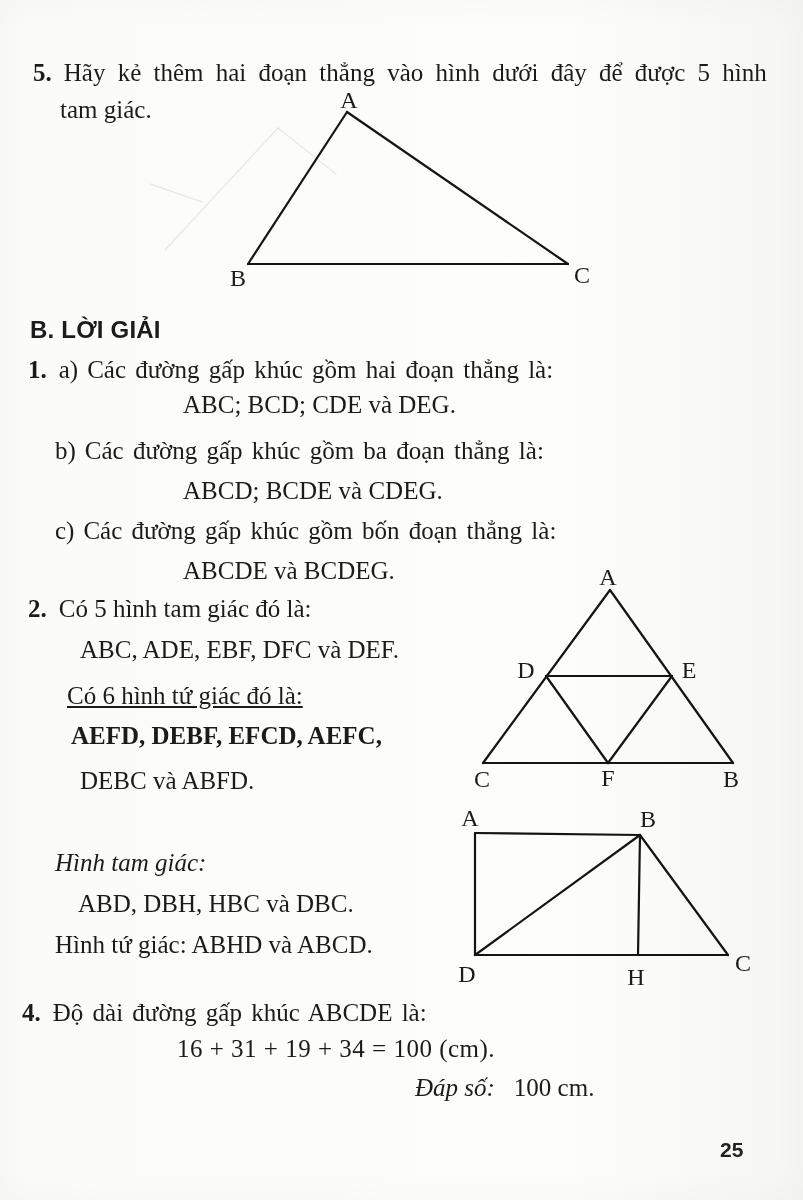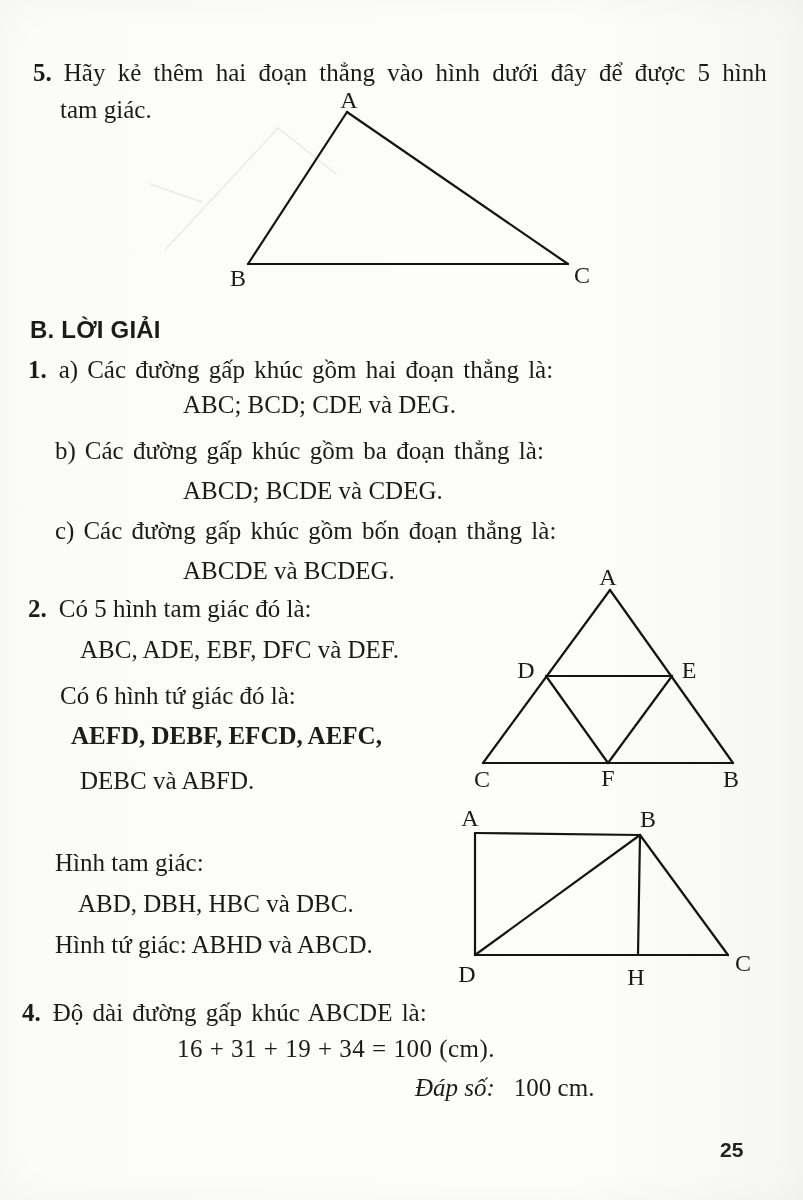--- a/index.html
+++ b/index.html
@@ -64,40 +64,40 @@
   <div class="line" style="left:183px; top:391px;">ABC; BCD; CDE và DEG.</div>
 
   <div class="line wsp" style="left:55px; top:437px;"><span class="plabel">b)</span><span>Các đường gấp khúc gồm ba đoạn thẳng là:</span></div>
   <div class="line" style="left:183px; top:477px;">ABCD; BCDE và CDEG.</div>
 
   <div class="line wsp" style="left:55px; top:517px;"><span class="plabel">c)</span><span>Các đường gấp khúc gồm bốn đoạn thẳng là:</span></div>
   <div class="line" style="left:183px; top:557px;">ABCDE và BCDEG.</div>
 
   <div class="line" style="left:28px; top:595px;"><span class="bnum">2.</span><span>Có 5 hình tam giác đó là:</span></div>
   <div class="line" style="left:80px; top:636px;">ABC, ADE, EBF, DFC và DEF.</div>
-  <div class="line" style="left:60px; top:682px;">Có 6 hình tứ giác đó là:</div>
+  <div class="line" style="left:67px; top:682px;text-decoration:underline;">Có 6 hình tứ giác đó là:</div>
   <div class="line" style="left:71px; top:722px;font-weight:bold;">AEFD, DEBF, EFCD, AEFC,</div>
   <div class="line" style="left:80px; top:767px;">DEBC và ABFD.</div>
 
   <svg class="fig" style="left:460px; top:565px;" width="300" height="230" viewBox="0 0 300 230">
     <line x1="150" y1="25" x2="23" y2="198"></line>
     <line x1="150" y1="25" x2="273" y2="198"></line>
     <line x1="23" y1="198" x2="273" y2="198"></line>
     <line x1="86" y1="111" x2="212" y2="111"></line>
     <line x1="86" y1="111" x2="148" y2="198"></line>
     <line x1="212" y1="111" x2="148" y2="198"></line>
     <text x="148" y="20" text-anchor="middle">A</text>
     <text x="66" y="113" text-anchor="middle">D</text>
     <text x="229" y="113" text-anchor="middle">E</text>
     <text x="22" y="222" text-anchor="middle">C</text>
     <text x="148" y="221" text-anchor="middle">F</text>
     <text x="271" y="222" text-anchor="middle">B</text>
   </svg>
 
-  <div class="line" style="left:55px; top:849px;">Hình tam giác:</div>
+  <div class="line" style="left:55px; top:849px;font-style:italic;">Hình tam giác:</div>
   <div class="line" style="left:78px; top:890px;">ABD, DBH, HBC và DBC.</div>
   <div class="line" style="left:55px; top:931px;">Hình tứ giác: ABHD và ABCD.</div>
 
   <svg class="fig" style="left:450px; top:808px;" width="330" height="185" viewBox="0 0 330 185">
     <line x1="25" y1="25" x2="190" y2="27"></line>
     <line x1="25" y1="25" x2="25" y2="147"></line>
     <line x1="25" y1="147" x2="278" y2="147"></line>
     <line x1="25" y1="147" x2="190" y2="27"></line>
     <line x1="190" y1="27" x2="188" y2="147"></line>
     <line x1="190" y1="27" x2="278" y2="147"></line>

